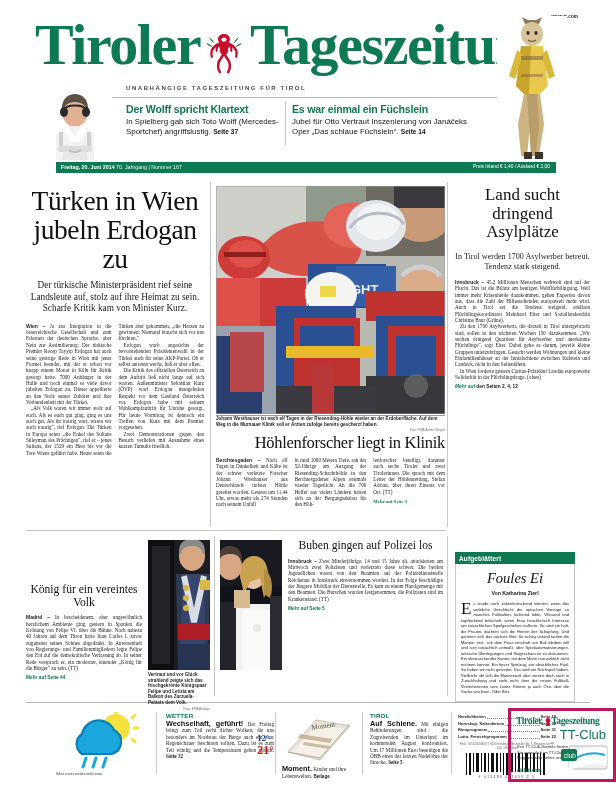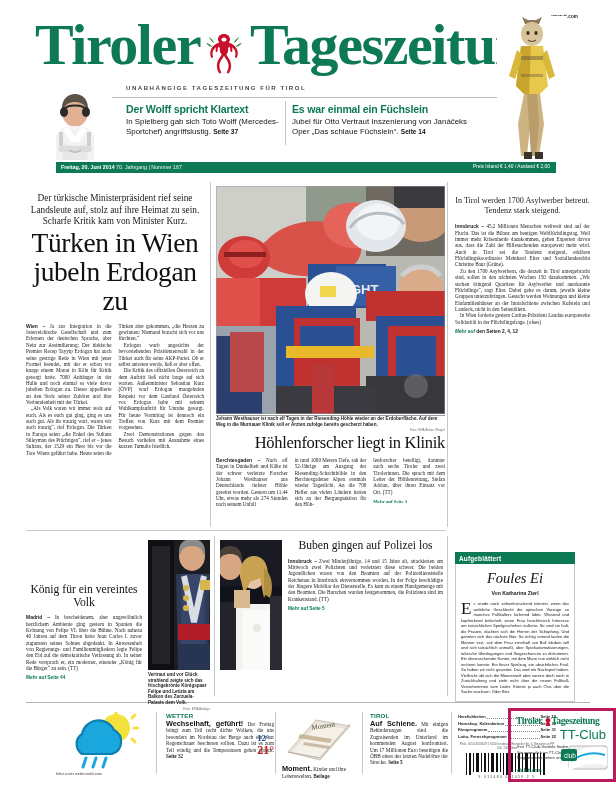--- a/index.html
+++ b/index.html
@@ -207,22 +207,22 @@
   </div>
 
   <div id="vrule-a"></div>
   <div id="vrule-b"></div>
   <div id="vrule-c"></div>
   <div id="vrule-d"></div>
   <div id="hrule-mid"></div>
   <div id="hrule-bot"></div>
 
   <div id="lead">
+    <div id="lead-head">Türken in Wien jubeln Erdogan zu</div>
     <div id="lead-sub">Der türkische Ministerpräsident rief seine Landsleute auf, stolz auf ihre Heimat zu sein. Scharfe Kritik kam von Minister Kurz.</div>
-    <div id="lead-head">Türken in Wien jubeln Erdogan zu</div>
     <div class="cols2 body-txt">
       <p class="first"><b class="dl">Wien –</b> <span>Ja zur Integration in die österreichische Gesellschaft und zum Erlernen der deutschen Sprache, aber Nein zur Assimilierung: Der türkische Premier Recep Tayyip Erdogan hat auch seine gestrige Rede in Wien mit jener Formel beendet, mit der er schon vor knapp einem Monat in Köln für Kritik gesorgt hatte. 7000 Anhänger in der Halle und noch einmal so viele davor jubelten Erdogan zu. Dieser appellierte an den Stolz seiner Zuhörer und ihre Verbundenheit mit der Türkei.</span></p>
       <p>„Als Volk waren wir immer stolz auf euch. Als es euch gut ging, ging es uns auch gut. Als ihr traurig wart, waren wir auch traurig“, rief Erdogan. Die Türken in Europa seien „die Enkel des Sultans Süleyman des Prächtigen“, rief er – jenes Sultans, der 1529 ein Heer bis vor die Tore Wiens geführt habe. Heute seien die Türken aber gekommen, „die Herzen zu gewinnen: Niemand braucht sich vor uns fürchten.“</p>
       <p>Erdogan warb angesichts der bevorstehenden Präsidentenwahl in der Türkei auch für seine AKP-Partei. Ob er selbst antreten werde, ließ er aber offen.</p>
       <p>Die Kritik des offiziellen Österreich an dem Auftritt ließ nicht lange auf sich warten. Außenminister Sebastian Kurz (ÖVP) warf Erdogan mangelnden Respekt vor dem Gastland Österreich vor. Erdogan habe mit seinem Wahlkampfauftritt für Unruhe gesorgt. Für heute Vormittag ist dennoch ein Treffen von Kurz mit dem Premier vorgesehen.</p>
       <p>Zwei Demonstrationen gegen den Besuch verliefen mit Ausnahme eines kurzen Tumults friedlich.</p>
     </div>
   </div>
 
   <div id="mainphoto">
@@ -279,20 +279,21 @@
     <div id="story2-head">Höhlenforscher liegt in Klinik</div>
     <div class="cols3 body-txt">
       <p class="first"><b class="dl">Berchtesgaden –</b> <span>Nach elf Tagen in Dunkelheit und Kälte ist der schwer verletzte Forscher Johann Westhauser aus Deutschlands tiefster Höhle gerettet worden. Gestern um 11.44 Uhr, etwas mehr als 274 Stunden nach seinem Unfall</span></p>
       <p class="first">in rund 1000 Metern Tiefe, sah der 52-Jährige am Ausgang der Riesending-Schachthöhle in den Berchtesgadener Alpen erstmals wieder Tageslicht. An die 700 Helfer aus vielen Ländern hatten sich an der Bergungsaktion für den Höh-</p>
       <p class="first">lenforscher beteiligt, darunter auch sechs Tiroler und zwei Tirolerinnen. Die sprach mit dem Leiter der Höhlenrettung, Stefan Adrian, über ihren Einsatz vor Ort. (TT)</p>
       <div class="more">Mehr auf Seite 3</div>
     </div>
   </div>
 
   <div id="rail">
+    <div id="rail-head">Land sucht dringend Asylplätze</div>
     <div id="rail-sub">In Tirol werden 1700 Asylwerber betreut. Tendenz stark steigend.</div>
     <div id="rail-body" class="body-txt">
       <p class="first"><b class="dl">Innsbruck –</b> <span>45,2 Millionen Menschen weltweit sind auf der Flucht. Das ist die Bilanz am heutigen Weltflüchtlingstag. Weil immer mehr Krisenherde dazukommen, gehen Experten davon aus, dass die Zahl der Hilfesuchenden europaweit mehr wird. Auch in Tirol sei die Tendenz steigend, erklären Flüchtlingskoordinator Meinhard Eiter und Soziallandesrätin Christine Baur (Grüne).</span></p>
       <p>Zu den 1700 Asylwerbern, die derzeit in Tirol untergebracht sind, sollen in den nächsten Wochen 150 dazukommen. „Wir suchen dringend Quartiere für Asylwerber und anerkannte Flüchtlinge“, sagt Eiter. Dabei gehe es darum, jeweils kleine Gruppen unterzubringen. Gesucht werden Wohnungen und kleine Einfamilienhäuser an der Inntalschiene zwischen Kufstein und Landeck, nicht in den Seitentälern.</p>
       <p>In Wien forderte gestern Caritas-Präsident Landau europaweite Solidarität in der Flüchtlingsfrage. (ofses)</p>
     </div>
     <div class="more"><i>Mehr auf</i> <span>den Seiten 2, 4, 12</span></div>
   </div>
 
   <div id="bl">

